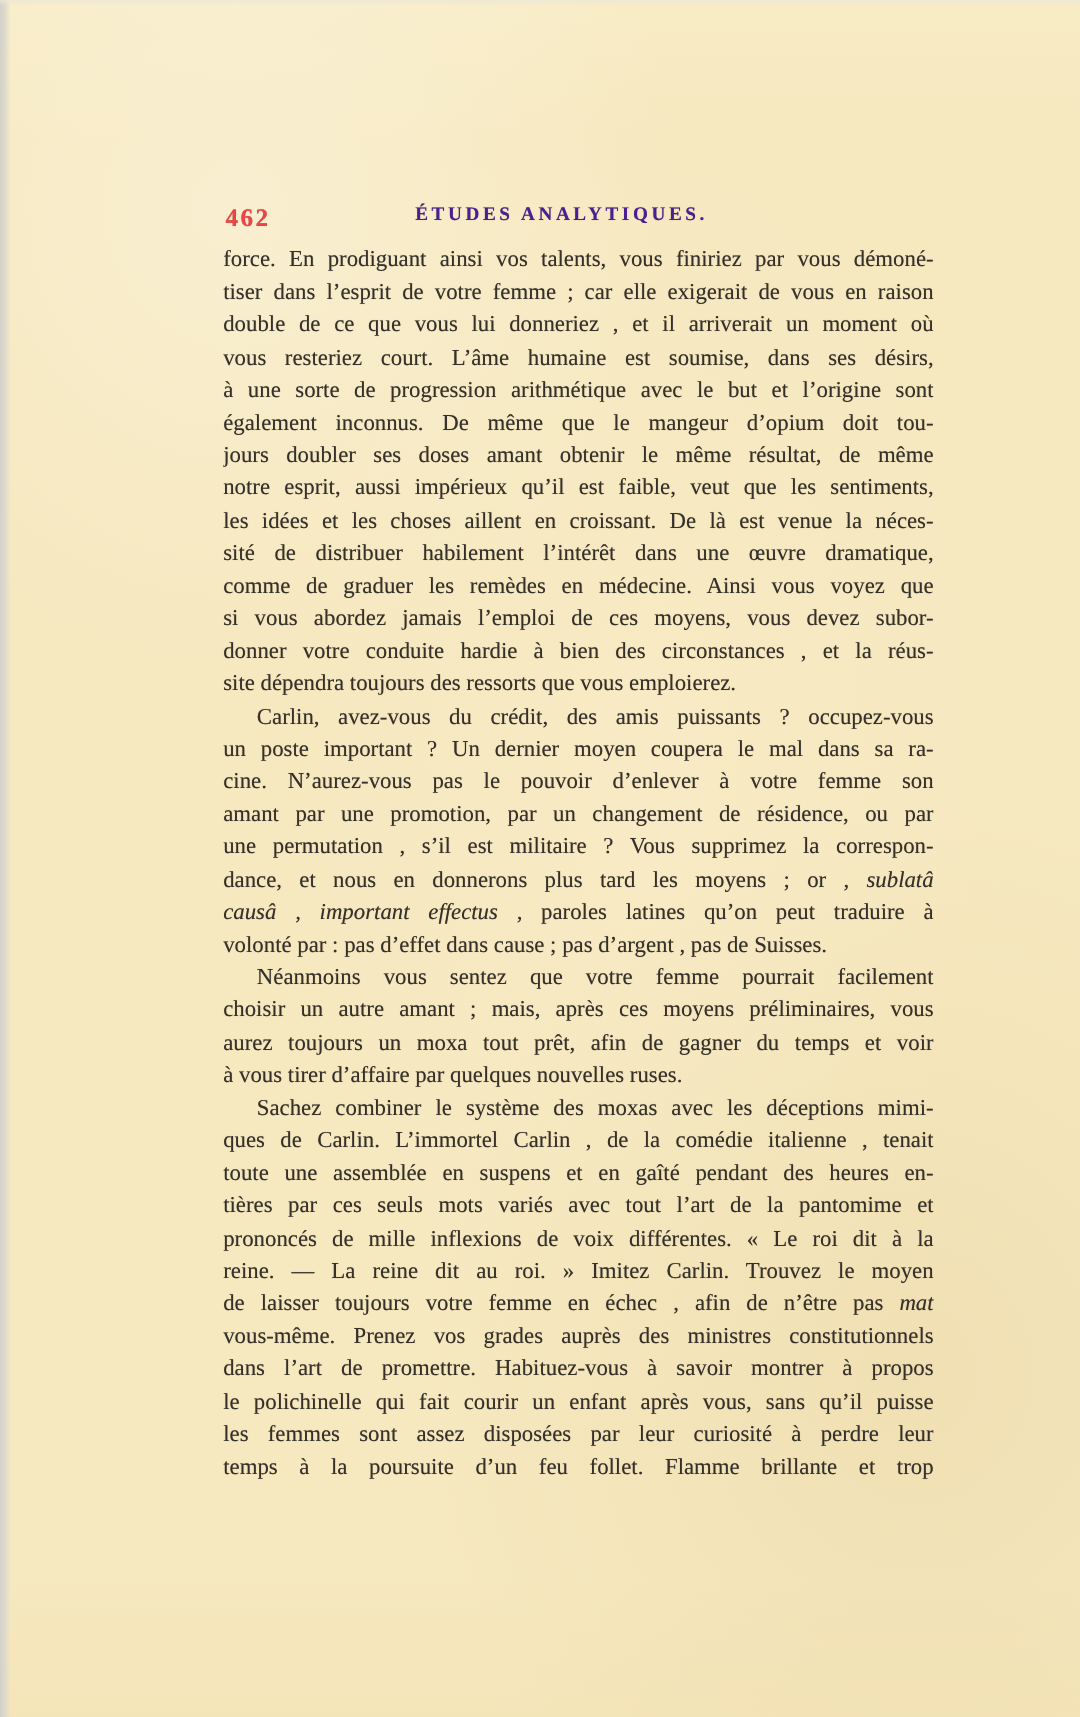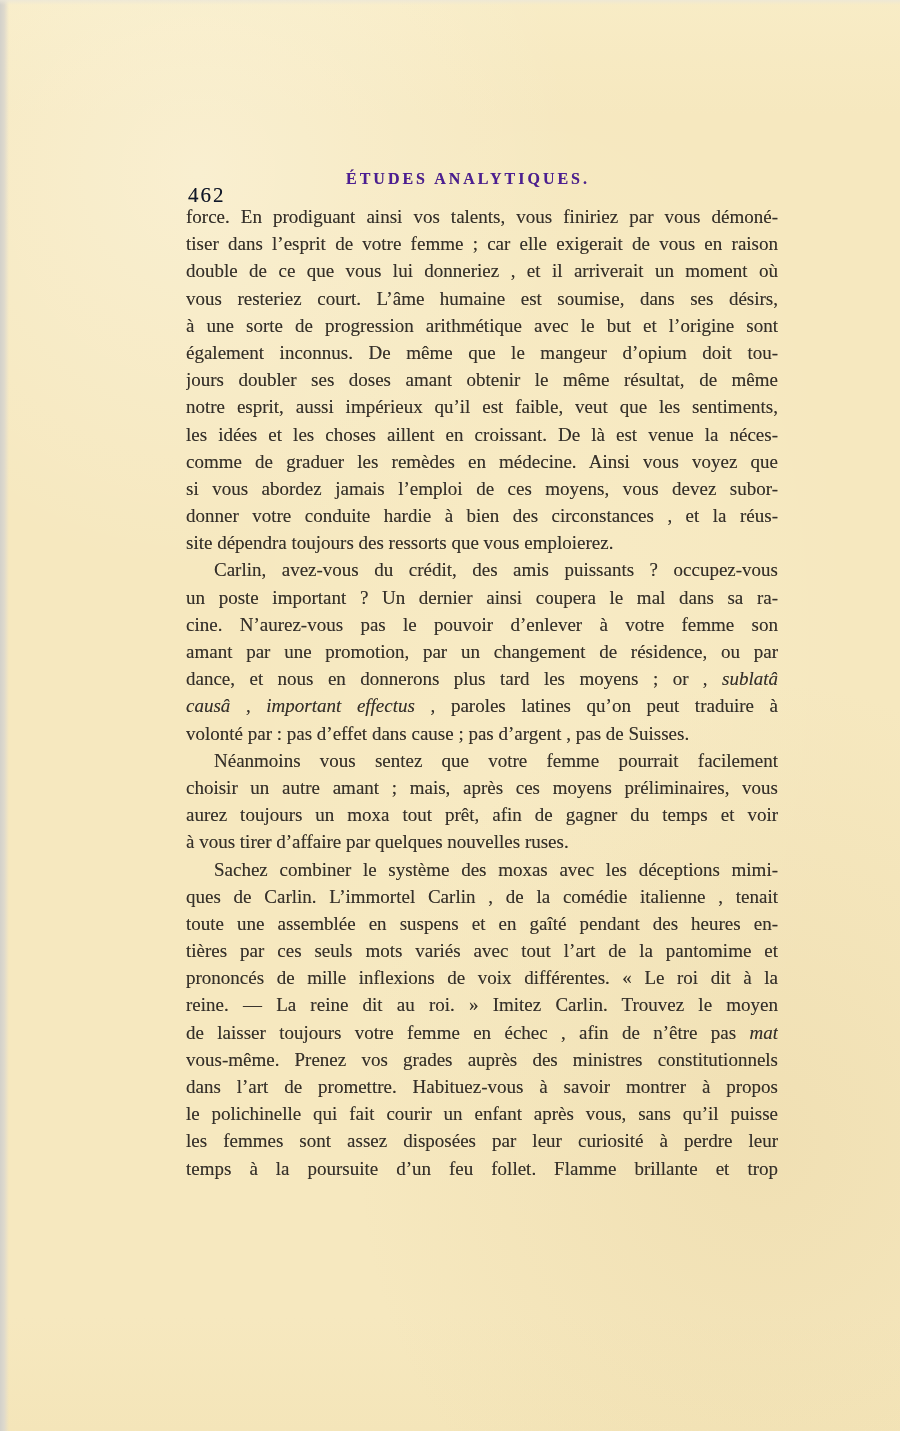--- a/index.html
+++ b/index.html
@@ -25,22 +25,22 @@
     background:linear-gradient(180deg,rgba(236,231,216,.8),rgba(236,231,216,0));
   }
   .content{
     position:absolute;left:186px;top:166px;width:592px;
     color:#35302a;
   }
   .header-row{
     position:relative;height:30px;line-height:26px;
   }
   .page-number{
-    position:absolute;left:2px;top:16px;
-    font-size:21px;font-weight:400;letter-spacing:2px;color:#0f172a;
+    position:absolute;left:2px;top:2px;
+    font-size:21px;font-weight:700;letter-spacing:2px;color:#ef4444;
     text-shadow:0 0 .6px rgba(45,40,30,.55);
   }
   .running-header{
     display:block;text-align:center;
     font-size:16px;font-weight:700;letter-spacing:3px;color:#4c1d95;
     transform:translateX(-14px);
     text-shadow:0 0 .6px rgba(45,40,30,.5);
   }
   .text-block{
     margin-top:7px;
@@ -72,28 +72,30 @@
   <div class="text-block">
       <div class="line">force. En prodiguant ainsi vos talents, vous finiriez par vous démoné-</div>
       <div class="line">tiser dans l’esprit de votre femme ; car elle exigerait de vous en raison</div>
       <div class="line">double de ce que vous lui donneriez , et il arriverait un moment où</div>
       <div class="line">vous resteriez court. L’âme humaine est soumise, dans ses désirs,</div>
       <div class="line">à une sorte de progression arithmétique avec le but et l’origine sont</div>
       <div class="line">également inconnus. De même que le mangeur d’opium doit tou-</div>
       <div class="line">jours doubler ses doses amant obtenir le même résultat, de même</div>
       <div class="line">notre esprit, aussi impérieux qu’il est faible, veut que les sentiments,</div>
       <div class="line">les idées et les choses aillent en croissant. De là est venue la néces-</div>
+      <div class="line">sité de distribuer habilement l’intérêt dans une œuvre dramatique,</div>
       <div class="line">comme de graduer les remèdes en médecine. Ainsi vous voyez que</div>
       <div class="line">si vous abordez jamais l’emploi de ces moyens, vous devez subor-</div>
       <div class="line">donner votre conduite hardie à bien des circonstances , et la réus-</div>
       <div class="line par-end">site dépendra toujours des ressorts que vous emploierez.</div>
       <div class="line indent">Carlin, avez-vous du crédit, des amis puissants ? occupez-vous</div>
-      <div class="line">un poste important ? Un dernier ainsi coupera le mal dans sa ra-</div>
+      <div class="line">un poste important ? Un dernier moyen coupera le mal dans sa ra-</div>
       <div class="line">cine. N’aurez-vous pas le pouvoir d’enlever à votre femme son</div>
       <div class="line">amant par une promotion, par un changement de résidence, ou par</div>
+      <div class="line">une permutation , s’il est militaire ? Vous supprimez la correspon-</div>
       <div class="line">dance, et nous en donnerons plus tard les moyens ; or , <em>sublatâ</em></div>
       <div class="line"><em>causâ , important effectus ,</em> paroles latines qu’on peut traduire à</div>
       <div class="line par-end">volonté par : pas d’effet dans cause ; pas d’argent , pas de Suisses.</div>
       <div class="line indent">Néanmoins vous sentez que votre femme pourrait facilement</div>
       <div class="line">choisir un autre amant ; mais, après ces moyens préliminaires, vous</div>
       <div class="line">aurez toujours un moxa tout prêt, afin de gagner du temps et voir</div>
       <div class="line par-end">à vous tirer d’affaire par quelques nouvelles ruses.</div>
       <div class="line indent">Sachez combiner le système des moxas avec les déceptions mimi-</div>
       <div class="line">ques de Carlin. L’immortel Carlin , de la comédie italienne , tenait</div>
       <div class="line">toute une assemblée en suspens et en gaîté pendant des heures en-</div>

